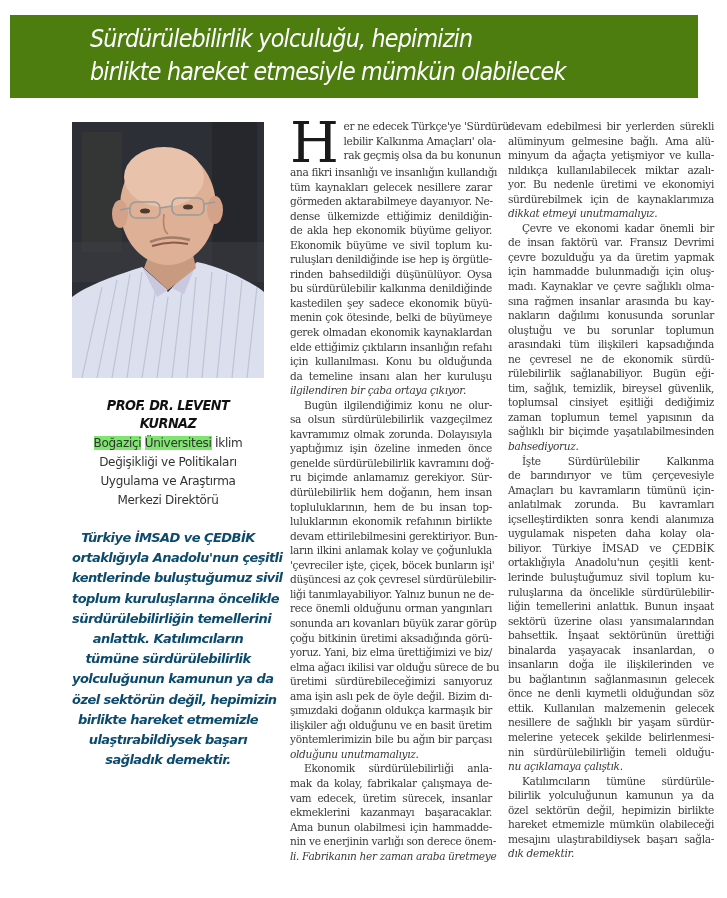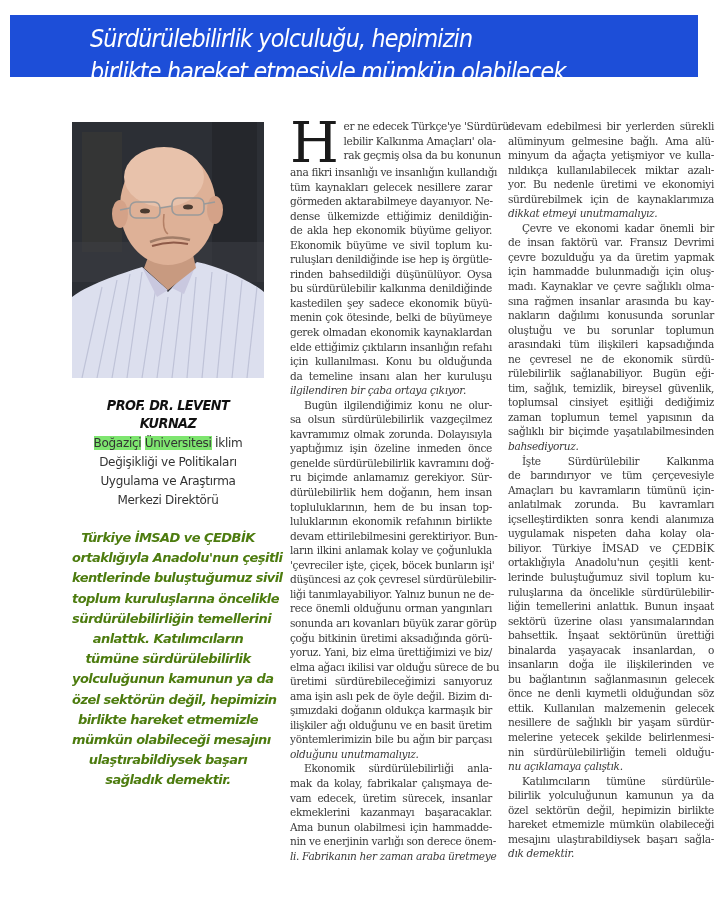--- a/index.html
+++ b/index.html
@@ -12,22 +12,22 @@
       height: 898px;
       position: relative;
       overflow: hidden;
       color: #2b2b2b;
     }
     .title-band {
       position: absolute;
       left: 10px;
       top: 15px;
       width: 688px;
-      height: 62px;
-      background: #1d4ed8;
+      height: 83px;
+      background: #4d7c0f;
       box-sizing: border-box;
       padding: 8px 0 0 80px;
     }
     .title-band h1 {
       margin: 0;
       font-family: "DejaVu Sans", sans-serif;
       font-style: italic;
       font-weight: normal;
       color: #ffffff;
       font-size: 24px;
@@ -77,21 +77,21 @@
     }
     .pullquote {
       margin-top: 18px;
       text-align: center;
       font-family: "DejaVu Sans", sans-serif;
       font-style: italic;
       font-weight: bold;
       font-size: 13px;
       line-height: 20.2px;
       letter-spacing: -0.55px;
-      color: #4d7c0f;
+      color: #0c4a6e;
     }
     .pullquote span { display: block; white-space: nowrap; }
     .col {
       position: absolute;
       top: 119px;
       font-family: "DejaVu Serif", serif;
       font-size: 10.6px;
       line-height: 14.55px;
       color: #3a3a3a;
       letter-spacing: -0.35px;
@@ -205,21 +205,20 @@
     <span>Türkiye İMSAD ve ÇEDBİK</span>
     <span>ortaklığıyla Anadolu'nun çeşitli</span>
     <span>kentlerinde buluştuğumuz sivil</span>
     <span>toplum kuruluşlarına öncelikle</span>
     <span>sürdürülebilirliğin temellerini</span>
     <span>anlattık. Katılımcıların</span>
     <span>tümüne sürdürülebilirlik</span>
     <span>yolculuğunun kamunun ya da</span>
     <span>özel sektörün değil, hepimizin</span>
     <span>birlikte hareket etmemizle</span>
-    <span>mümkün olabileceği mesajını</span>
     <span>ulaştırabildiysek başarı</span>
     <span>sağladık demektir.</span>
   </blockquote>
 </aside>
 
 <section class="col col-mid">
   <div class="dropcap-wrap">
     <span class="dropcap">H</span>
     <div class="dropcap-lines" id="mid-drop">
         <span class="line">er ne edecek Türkçe'ye 'Sürdürü-</span>

